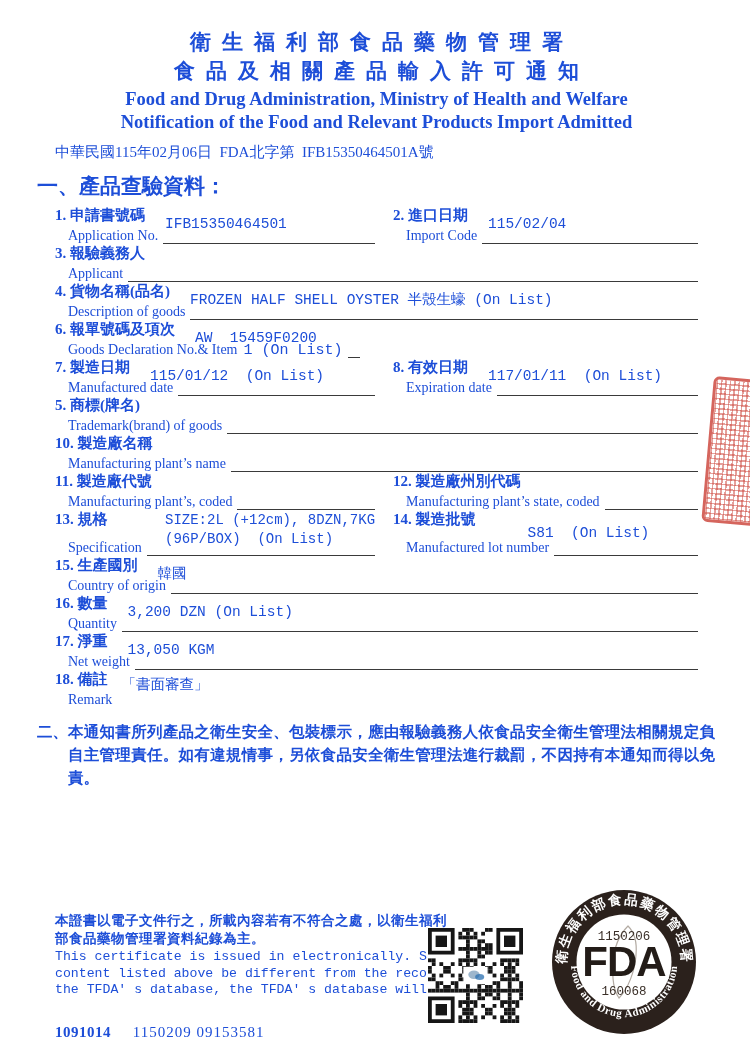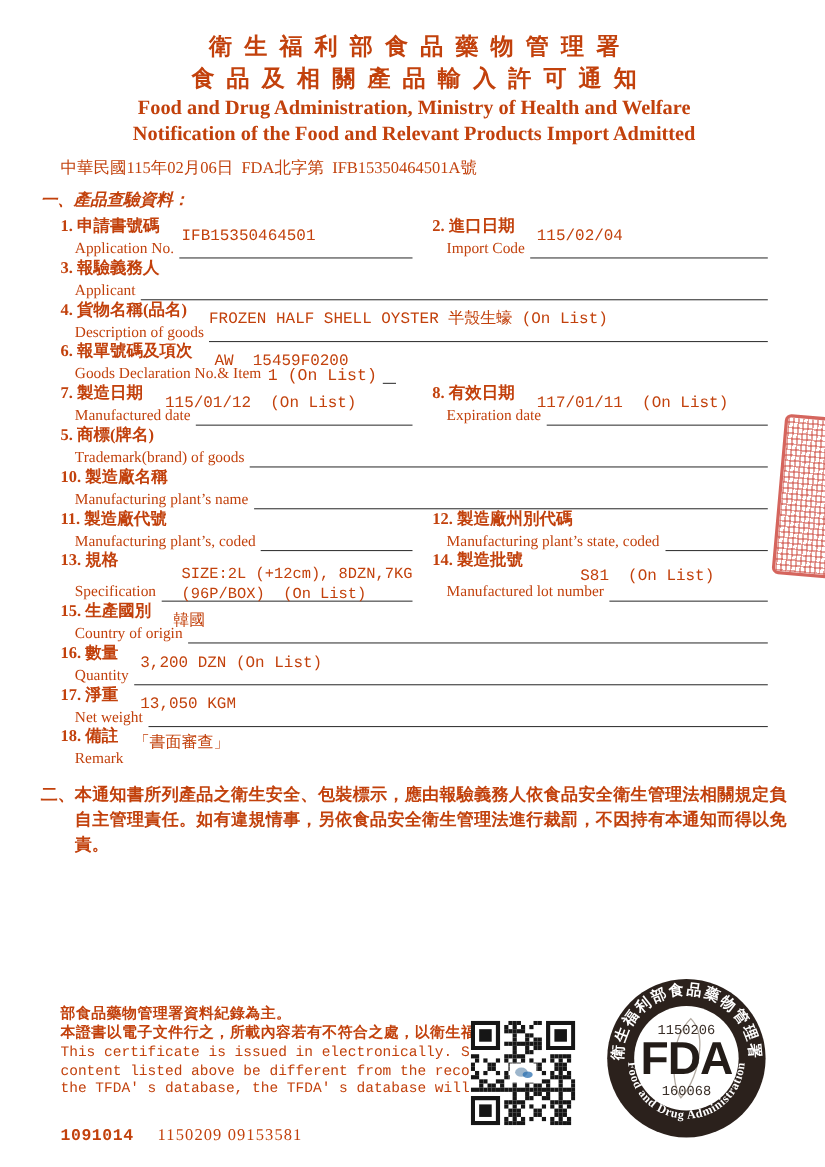--- a/index.html
+++ b/index.html
@@ -1,55 +1,55 @@
 <!DOCTYPE html>
 <html><head>
 <meta charset="utf-8">
 <title>Import Notification</title>
 <style>
   * { margin:0; padding:0; box-sizing:border-box; }
   html,body { background:#ffffff; }
   .page {
     position:relative; width:750px; height:1061px; margin:0 auto;
-    background:#ffffff; overflow:hidden; color:#c2410c;
+    background:#ffffff; overflow:hidden; color:#1d4ed8;
     font-family:"Liberation Serif","DejaVu Serif",serif;
     padding:28px 52px 0 55px;
   }
   
   .title-zh { text-align:center; font-size:21px; font-weight:bold; letter-spacing:11px; text-indent:11px; line-height:29px; }
   .title-en { text-align:center; font-size:18.5px; font-weight:bold; line-height:23px; }
   .title-en.first { margin-top:2px; }
   .issue-line { font-size:15px; margin-top:9px; white-space:pre; font-family:"Liberation Serif","DejaVu Serif",serif; }
-  .sec1-heading { font-size:15px; margin:10px 0 6px -18px; font-weight:bold;font-style:italic; }
+  .sec1-heading { font-size:21px; margin:10px 0 6px -18px; font-weight:bold; }
   
   .frow { display:flex; gap:18px; }
   .field { position:relative; display:flex; flex-direction:column; justify-content:space-between; height:38px; width:100%; }
   .field.half-l { width:320px; flex:none; }
   .field.half-r { width:305px; flex:none; }
   .field.tall { height:46px; }
   .l1 { line-height:18px; font-size:15px; white-space:nowrap; }
   .zh { font-weight:bold; }
   .val { font-family:"Liberation Mono","DejaVu Sans Mono",monospace; font-size:14.5px; white-space:pre; position:relative; top:8px; margin-left:20px; font-weight:normal;margin-top:38px; }
   .l2 { display:flex; align-items:flex-end; font-size:14px; line-height:17px; }
   .l2 .en { margin-left:13px; white-space:nowrap; }
   .rule { flex:1; border-bottom:1.5px solid #3a3a3a; height:14px; margin-left:5px; }
   .norule { flex:1; }
   .val-onrule { font-family:"Liberation Mono","DejaVu Sans Mono",monospace; font-size:15px; white-space:pre; margin-left:6px; position:relative; top:1px; }
-  .val-2l { position:absolute; left:110px; top:12px; font-family:"Liberation Mono","DejaVu Sans Mono",monospace; font-size:14px; line-height:19px; white-space:pre; }
+  .val-2l { position:absolute; left:110px; top:1px; font-family:"Liberation Mono","DejaVu Sans Mono",monospace; font-size:14px; line-height:19px; white-space:pre; }
   
   .sec2 { display:flex; margin:12px 0 0 -18px; width:678px; font-size:15.5px; line-height:23px; }
   .sec2 .marker { flex:none; font-weight:bold; }
   .sec2 p { flex:1; text-align:justify; font-weight:bold; }
   
   .notes { position:absolute; left:55px; top:912px; width:392px; }
   .note-zh { font-size:13.5px; font-weight:bold; line-height:17.5px; letter-spacing:.5px; }
   .note-en { font-family:"Liberation Mono","DejaVu Sans Mono",monospace; font-size:13.2px; line-height:16.5px; white-space:pre; }
   .note-en.first { margin-top:2px; }
   .codes { position:absolute; left:55px; top:1024px; font-size:15px; }
-  .doc-code { font-family:Liberation Mono, monospace; font-weight:bold; letter-spacing:.5px; }
+  .doc-code { font-family:Liberation Serif, serif; font-weight:bold; letter-spacing:.5px; }
   .print-code { font-family:"Liberation Serif","DejaVu Serif",serif; margin-left:18px; letter-spacing:1px; }
   
   .qr { position:absolute; left:428px; top:928px; }
   
   .stamp {
     position:absolute; left:714px; top:376px; width:58px; height:146px;
     border:3.5px solid rgba(199,51,40,.82); border-radius:6px;
     transform:rotate(5deg); transform-origin:top left;
     background:
       repeating-linear-gradient(90deg, rgba(199,51,40,.50) 0 1.6px, transparent 1.6px 4.4px),
@@ -215,22 +215,22 @@
         <span class="norule"></span>
       </div>
   </div>
 
   <div class="sec2">
     <span class="marker">二、</span>
     <p>本通知書所列產品之衛生安全、包裝標示，應由報驗義務人依食品安全衛生管理法相關規定負自主管理責任。如有違規情事，另依食品安全衛生管理法進行裁罰，不因持有本通知而得以免責。</p>
   </div>
 
   <div class="notes">
+    <div class="note-zh">本證書以電子文件行之，所載內容若有不符合之處，以衛生福利</div>
     <div class="note-zh">部食品藥物管理署資料紀錄為主。</div>
-    <div class="note-zh">本證書以電子文件行之，所載內容若有不符合之處，以衛生福利</div>
     <div class="note-en first">This certificate is issued in electronically. Should the</div>
     <div class="note-en">content listed above be different from the recorded in</div>
     <div class="note-en">the TFDA' s database, the TFDA' s database will prevail.</div>
   </div>
 
   <div class="codes">
     <span class="doc-code">1091014</span>
     <span class="print-code">1150209 09153581</span>
   </div>
 

